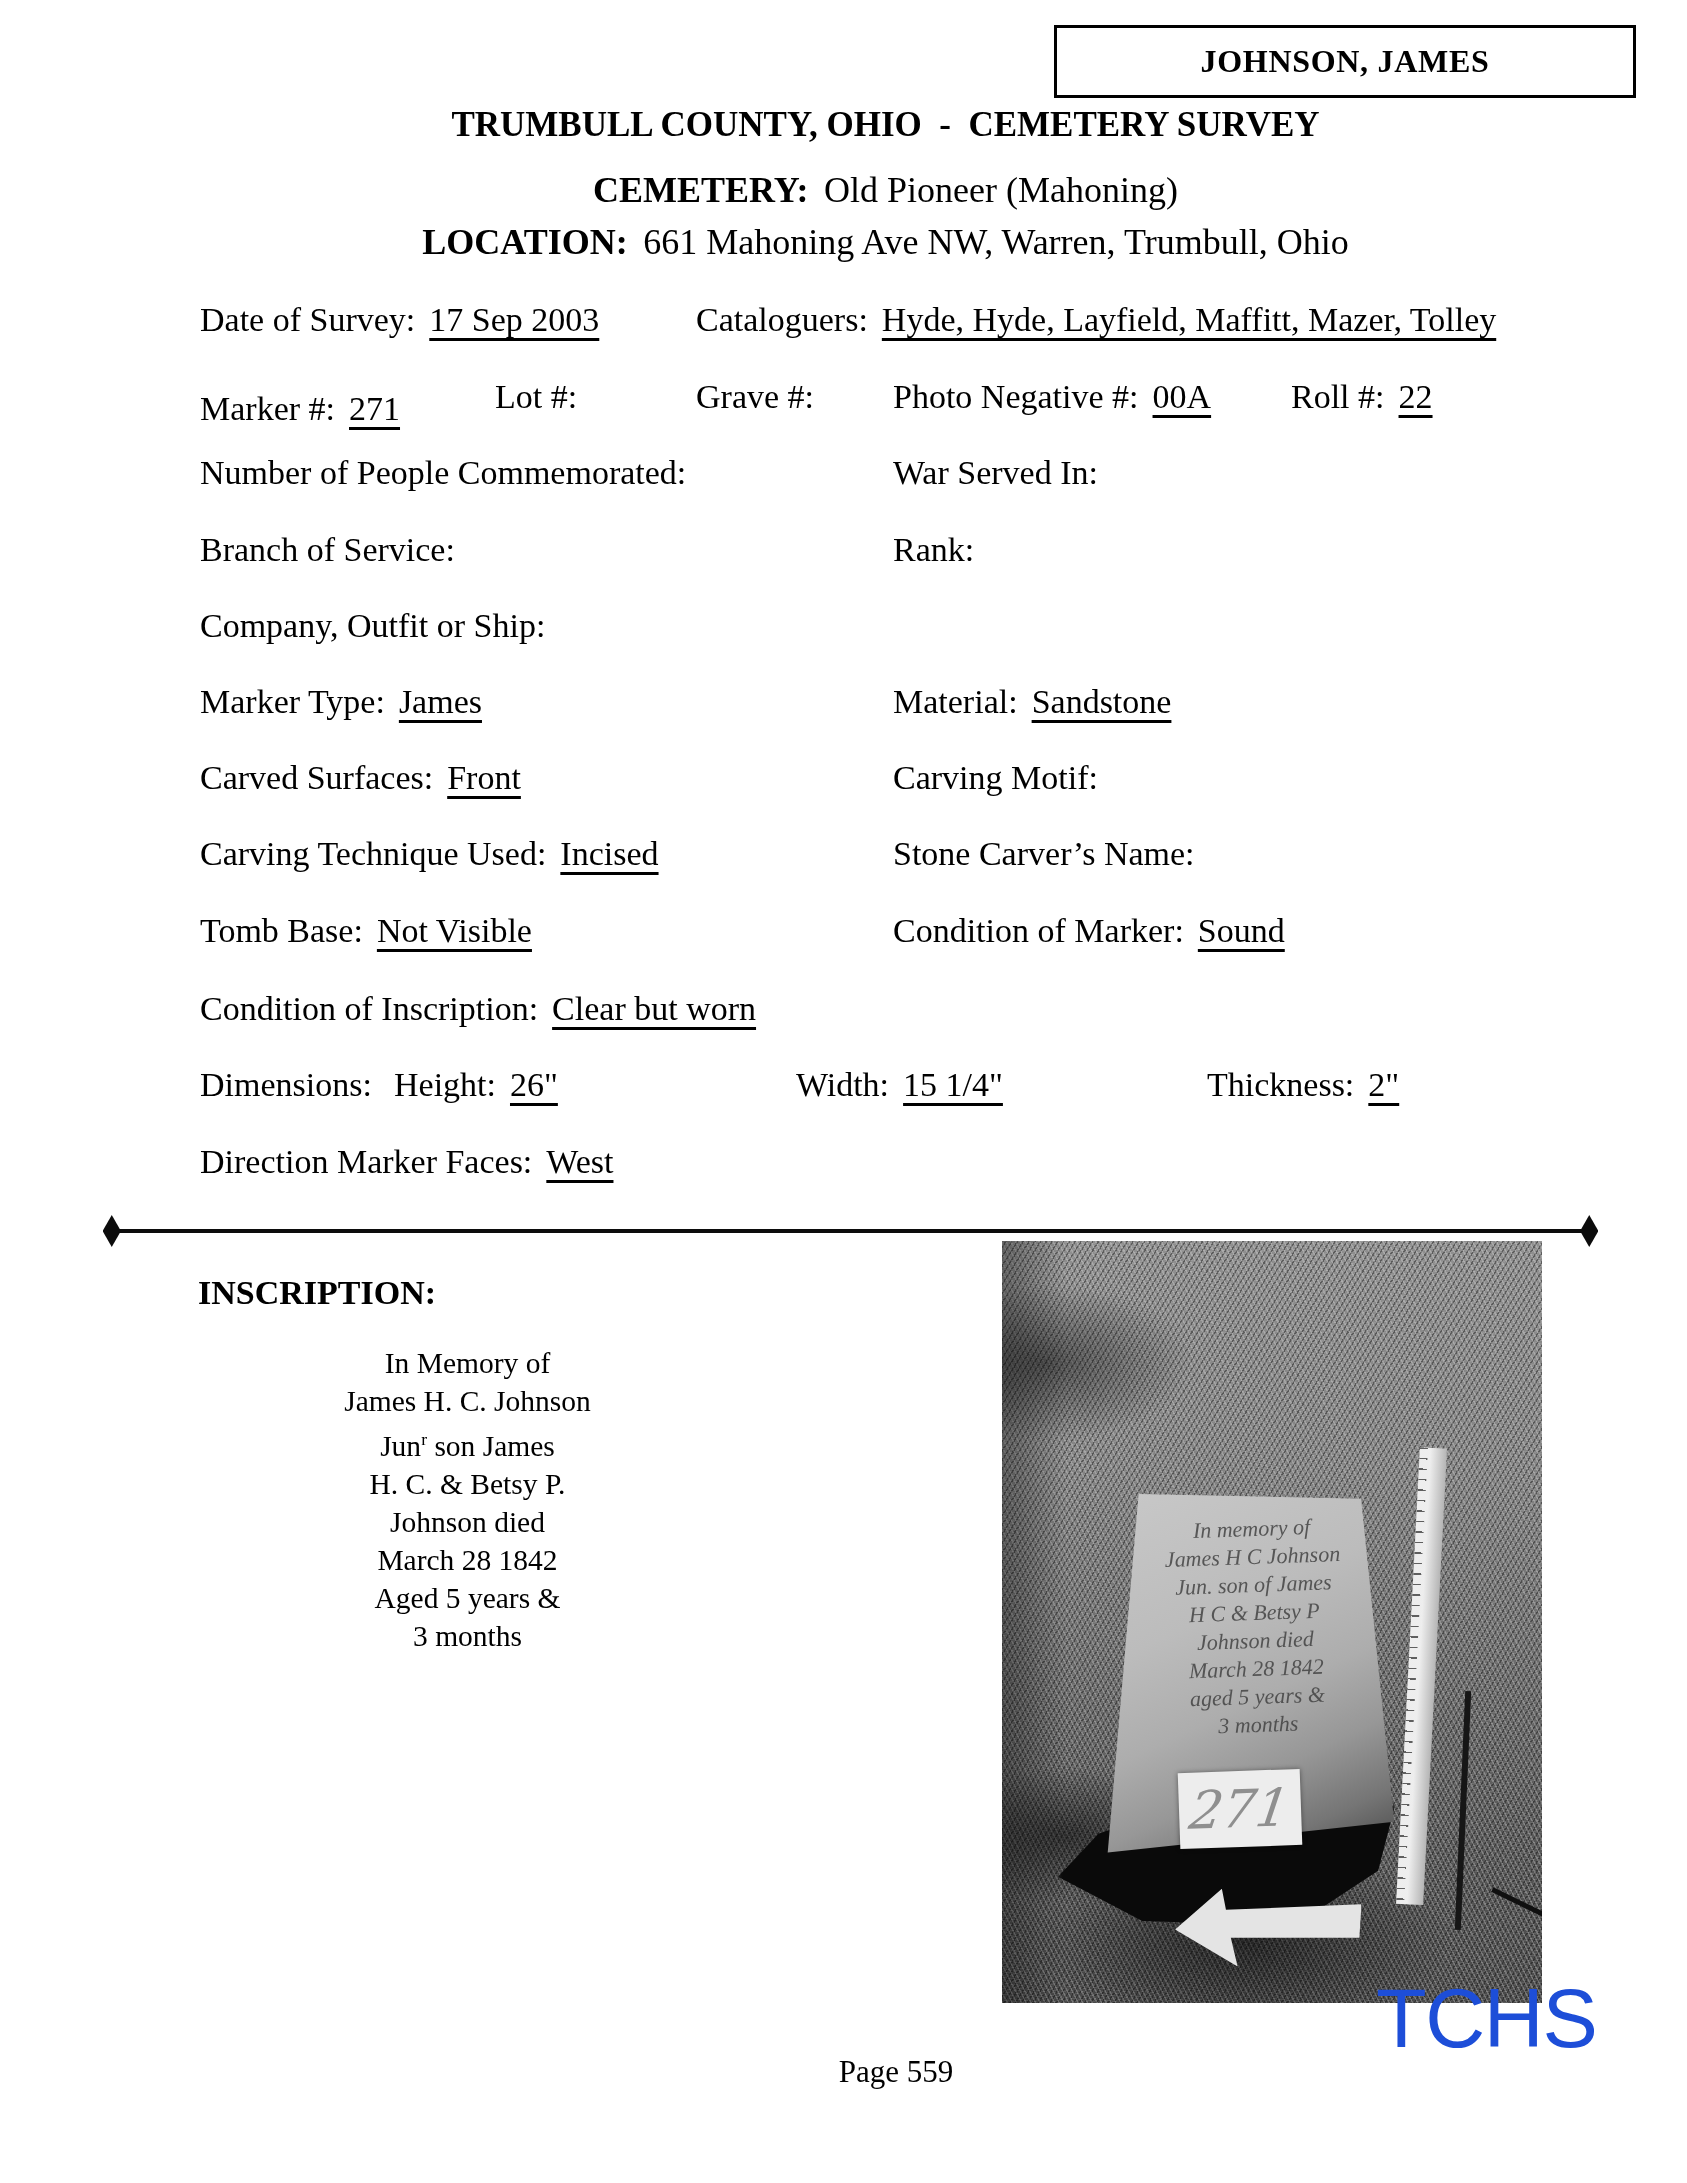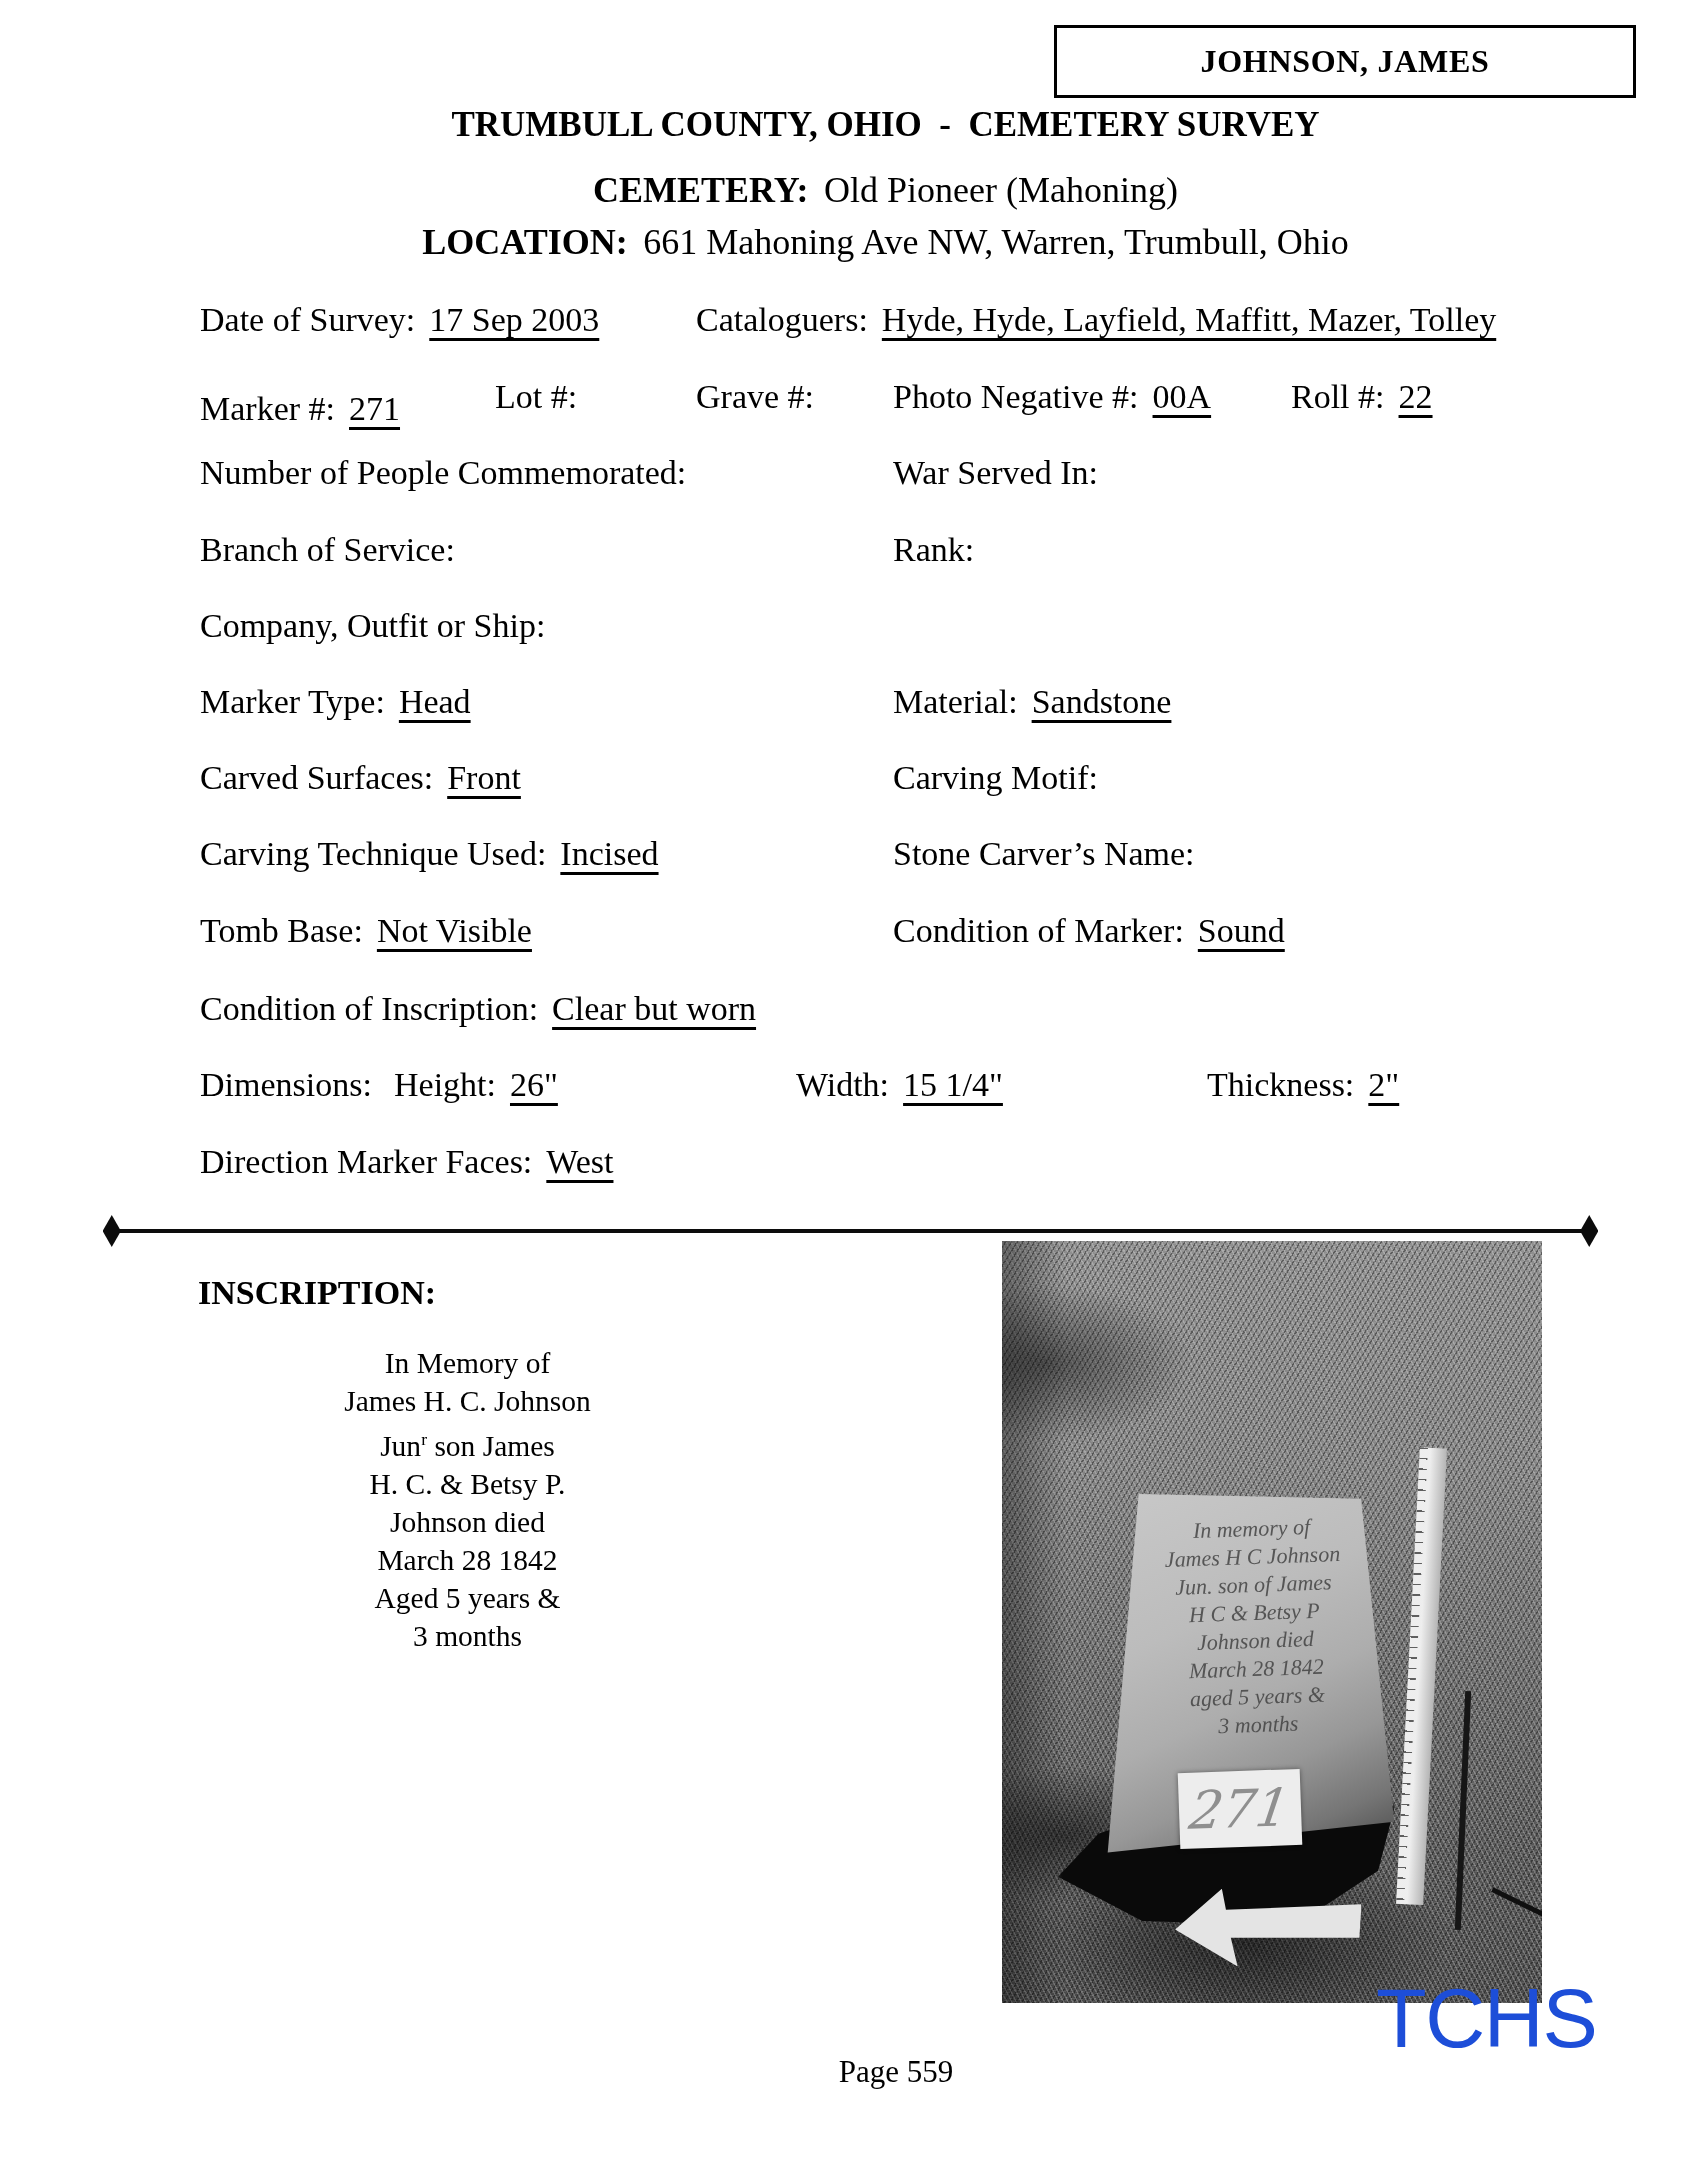--- a/index.html
+++ b/index.html
@@ -138,21 +138,21 @@
   </div>
   <div class="field" style="left:893px;top:531px;">
     <span class="lab">Rank:</span><span class="val u4"></span>
   </div>
 
   <div class="field" style="left:200px;top:607px;">
     <span class="lab">Company, Outfit or Ship:</span><span class="val u4"></span>
   </div>
 
   <div class="field" style="left:200px;top:683px;">
-    <span class="lab">Marker Type:</span><span class="val u4">Head</span>
+    <span class="lab">Marker Type:</span><span class="val u4">James</span>
   </div>
   <div class="field" style="left:893px;top:683px;">
     <span class="lab">Material:</span><span class="val u4">Sandstone</span>
   </div>
 
   <div class="field" style="left:200px;top:759px;">
     <span class="lab">Carved Surfaces:</span><span class="val u4">Front</span>
   </div>
   <div class="field" style="left:893px;top:759px;">
     <span class="lab">Carving Motif:</span><span class="val u4"></span>

